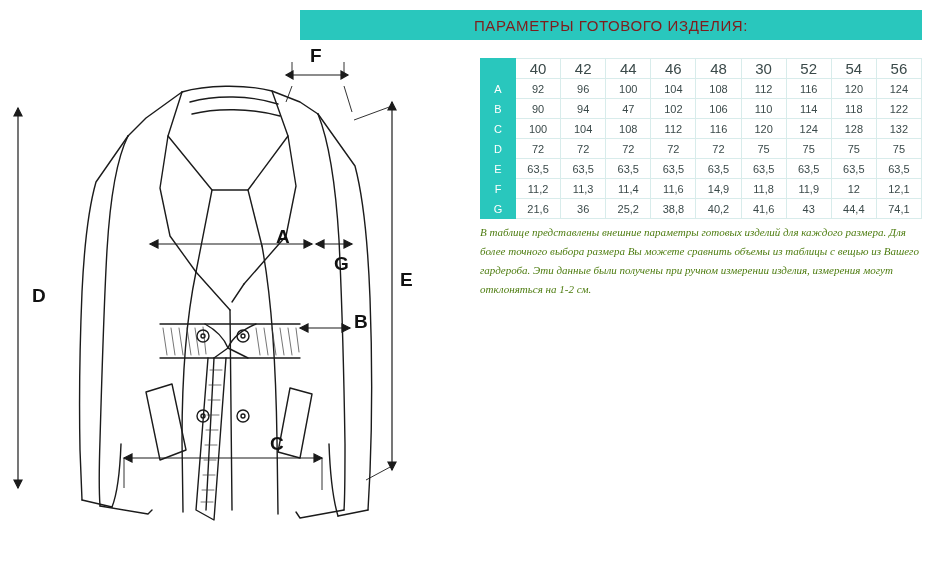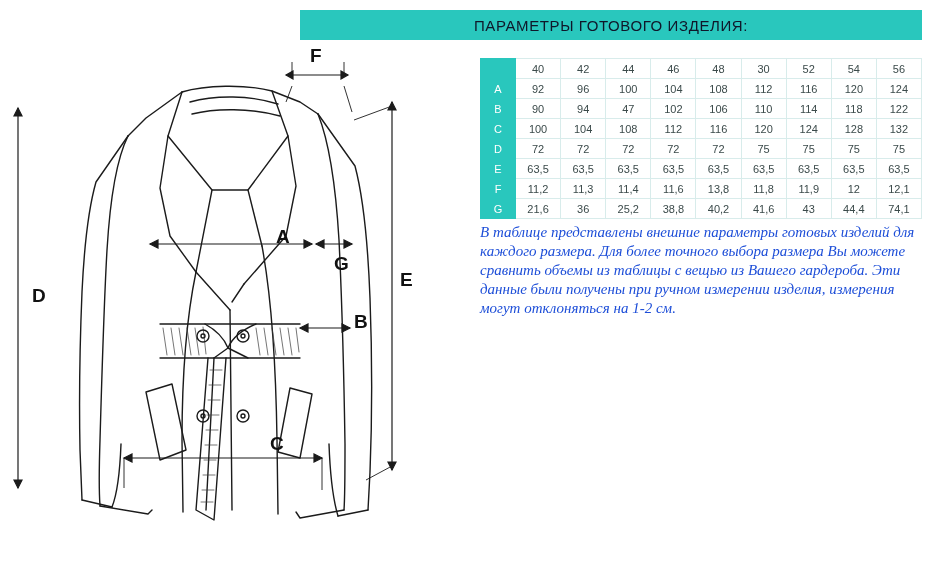--- a/index.html
+++ b/index.html
@@ -6,21 +6,21 @@
   body{
     width:932px;height:569px;
     background:#ffffff;
     font-family:"Liberation Sans", sans-serif;
     position:relative;
     overflow:hidden;
   }
   .header{
     position:absolute;left:300px;top:10px;width:622px;height:30px;
     background:#29c7bd;
-    color:#0f172a;
+    color:#7f1d1d;
     font-size:15px;
     letter-spacing:0.6px;
     display:flex;align-items:center;justify-content:center;
   }
   .sketch{
     position:absolute;left:0;top:40px;width:470px;height:529px;
   }
   .table-wrap{
     position:absolute;left:480px;top:58px;width:442px;
   }
@@ -32,37 +32,37 @@
   }
   table.sizes th,table.sizes td{
     border:1px solid #d8eceb;
     text-align:center;
     height:19px;
     padding:0;
     font-weight:normal;
   }
   table.sizes thead th{
     color:#3b4a4a;
-    font-size:11px;
+    font-size:15px;
   }
   table.sizes thead th.corner{
     background:#29c7bd;border:1px solid #29c7bd;
   }
   table.sizes tbody th.rowlab{
     background:#29c7bd;color:#ffffff;width:34px;
     border:1px solid #29c7bd;
     font-size:11px;
   }
   .note{
     position:absolute;left:480px;top:223px;width:442px;
     font-family:"Liberation Serif", serif;
     font-style:italic;
-    font-size:15px;
+    font-size:11px;
     line-height:19px;
-    color:#1d4ed8;
+    color:#4d7c0f;
   }
   svg{display:block;}
   text{font-family:"Liberation Sans", sans-serif;}
 </style>
 </head>
 <body>
 
 <div class="header">
   <span>ПАРАМЕТРЫ ГОТОВОГО ИЗДЕЛИЯ:</span>
 </div>
@@ -278,21 +278,21 @@
         <td>63,5</td>
         <td>63,5</td>
         <td>63,5</td>
       </tr>
       <tr>
         <th class="rowlab">F</th>
         <td>11,2</td>
         <td>11,3</td>
         <td>11,4</td>
         <td>11,6</td>
-        <td>13,8</td>
+        <td>14,9</td>
         <td>11,8</td>
         <td>11,9</td>
         <td>12</td>
         <td>12,1</td>
       </tr>
       <tr>
         <th class="rowlab">G</th>
         <td>21,6</td>
         <td>36</td>
         <td>25,2</td>

